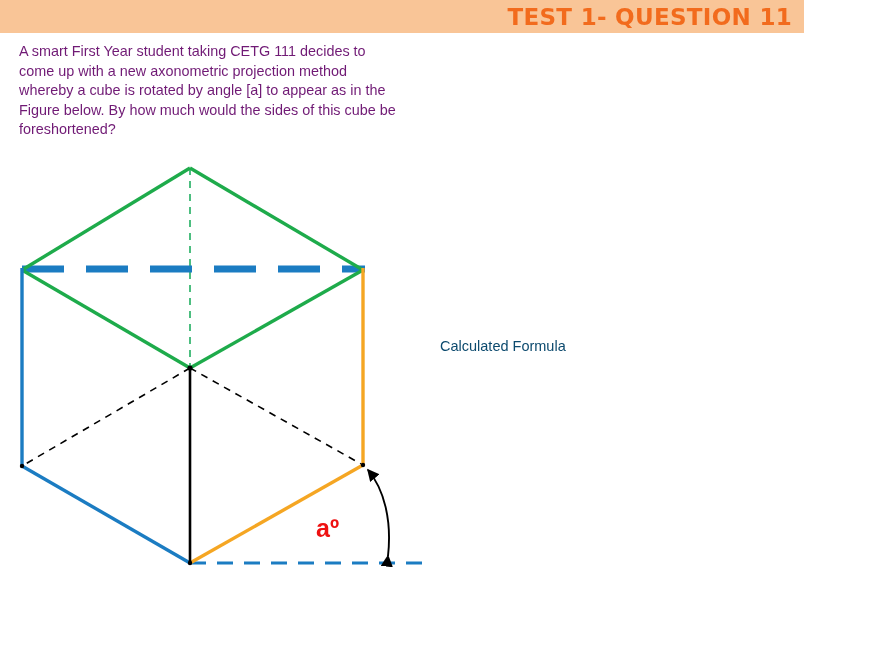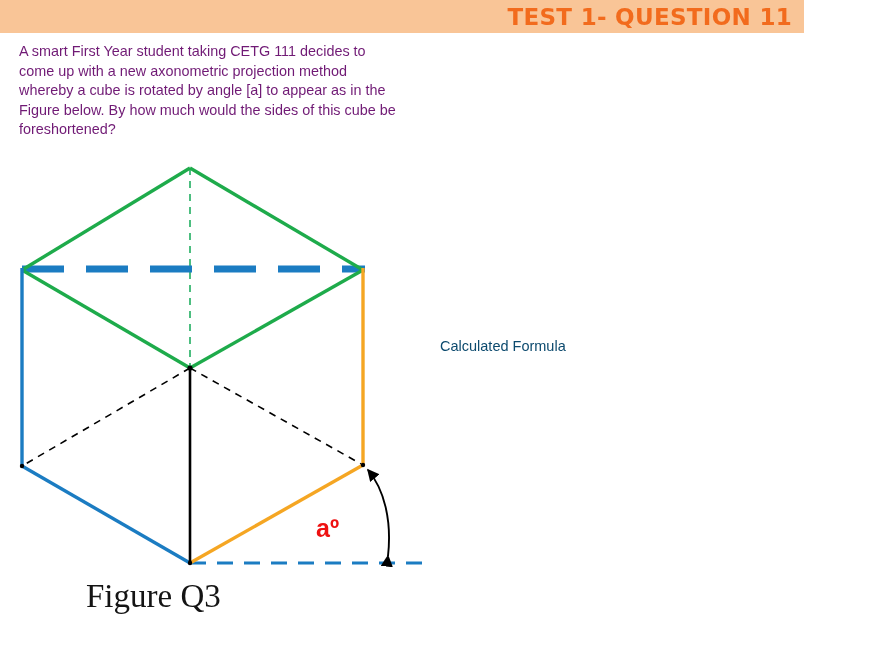--- a/index.html
+++ b/index.html
@@ -161,18 +161,17 @@
         <path d="M0,0 L6.4,3.2 L0,6.4 z" fill="#000000"></path>
       </marker>
       <marker id="arrowhead-end" markerWidth="7" markerHeight="7" refX="5.6" refY="3.2" orient="auto" markerUnits="strokeWidth">
         <path d="M0,0 L6.4,3.2 L0,6.4 z" fill="#000000"></path>
       </marker>
     </defs>
     <path d="M 388,556 C 392,520 384,489 368,470" fill="none" stroke="#000000" stroke-width="1.9" marker-start="url(#arrowhead-start)" marker-end="url(#arrowhead-end)"></path>
   </svg>
 
   <div id="angle-label">aº</div>
-  <div id="figure-caption">Figure Q3</div>
   <div id="formula-note">Calculated Formula</div>
 
   <div id="page-number">40</div>
 
 </div>
 
 </body></html>

